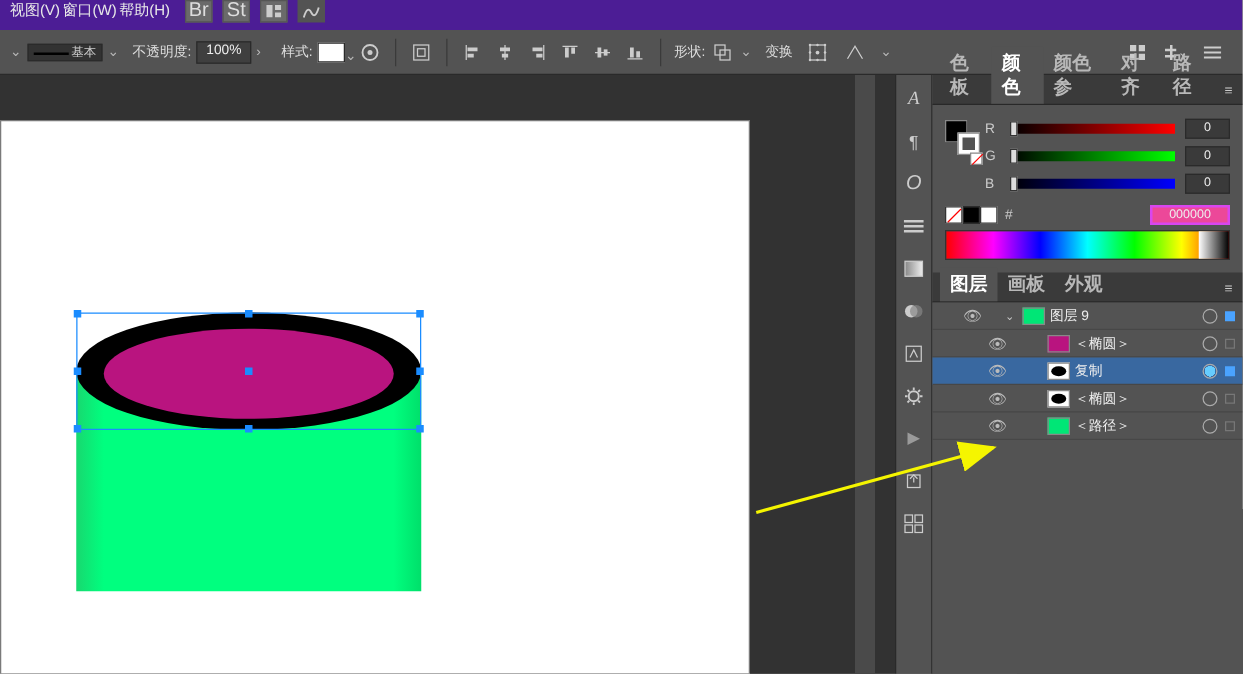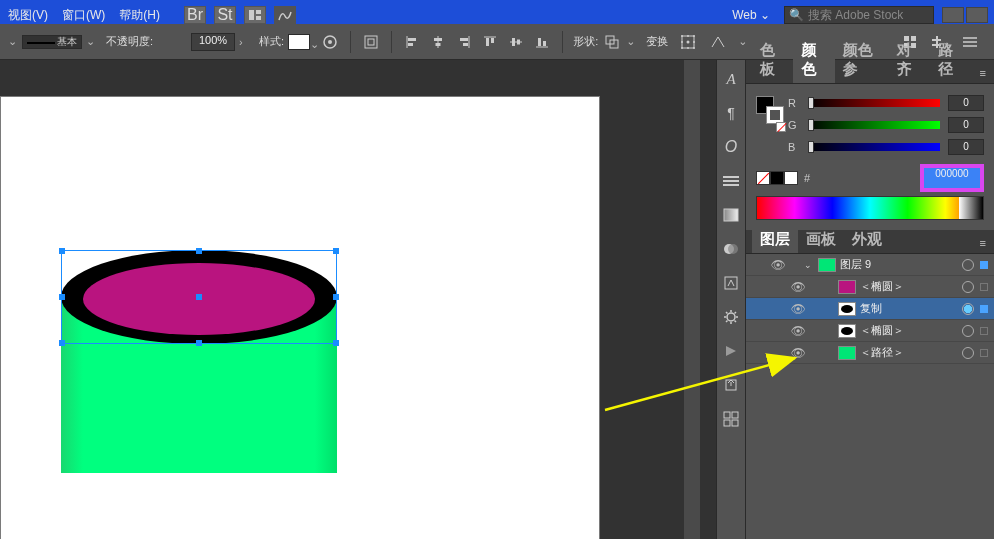--- a/index.html
+++ b/index.html
@@ -1,35 +1,35 @@
 <!DOCTYPE html>
 <html><head>
 <meta charset="utf-8">
 <style>
 * { margin:0; padding:0; box-sizing:border-box; font-family:"Microsoft YaHei",sans-serif; user-select:none; }
 body { width:994px; height:539px; background:#323232; overflow:hidden; position:relative; color:#ccc; font-size:11px; }
 
 
-.menu-bar { height:24px; background:#1d4ed8; display:flex; align-items:flex-end; padding-left:8px; gap:14px; }
+.menu-bar { height:24px; background:#4c1d95; display:flex; align-items:flex-start; padding-left:8px; gap:2px; }
 .menu-bar span { color:#e8e8e8; font-size:12px; }
 .menu-icons { display:flex; gap:8px; margin-left:10px; }
 .mi-box { width:22px; height:18px; background:#6a6a6a; display:flex; align-items:center; justify-content:center; color:#ddd; font-size:16px; border:1px solid #555; }
 .menu-right { margin-left:auto; display:flex; align-items:center; gap:8px; padding-right:6px; }
 .web-combo { color:#ddd; font-size:12px; padding:0 6px; }
 .search-stock { width:150px; height:18px; background:#3d3d3d; border:1px solid #2a2a2a; display:flex; align-items:center; color:#999; font-size:11px; padding-left:4px; gap:4px; }
 .win-btns { display:flex; gap:2px; }
 .win-btn { width:22px; height:16px; background:#5c5c5c; border:1px solid #444; }
 
 
 .ctrl-bar { height:36px; background:#535353; border-bottom:1px solid #2a2a2a; display:flex; align-items:center; padding:0 8px; gap:10px; }
 .ctrl-group { display:flex; align-items:center; gap:4px; color:#ddd; font-size:11px; }
 .stroke-preview { width:60px; height:14px; background:#323232; border:1px solid #2a2a2a; position:relative; display:flex; align-items:center; justify-content:flex-end; padding-right:4px; color:#ccc; font-size:10px; }
 .stroke-preview::before { content:""; position:absolute; left:4px; top:6px; width:28px; height:2px; background:#000; }
 .chev { width:10px; color:#bbb; }
-.num-input { width:44px; height:18px; background:#3f3f3f; border:1px solid #2a2a2a; color:#eee; text-align:center; font-size:11px;margin-left:34px; }
+.num-input { width:44px; height:18px; background:#3f3f3f; border:1px solid #2a2a2a; color:#eee; text-align:center; font-size:11px; }
 .swatch-small { width:22px; height:16px; background:#fff; border:1px solid #2a2a2a; position:relative; }
 .swatch-small .chev2 { position:absolute; right:-10px; top:3px; color:#bbb; }
 .tb-icon { width:20px; height:20px; display:flex; align-items:center; justify-content:center; color:#ccc; }
 .vr { width:1px; height:22px; background:#3a3a3a; }
 .align-icons { display:flex; gap:6px; }
 .align-icons .tb-icon svg { width:14px; height:14px; }
 .ctrl-right { margin-left:auto; display:flex; align-items:center; gap:10px; padding-right:6px; }
 
 
 .main { position:absolute; top:60px; left:0; right:0; bottom:0; display:flex; }
@@ -78,21 +78,21 @@
 .slider-track.g { background:linear-gradient(to right,#000,#0f0); }
 .slider-track.b { background:linear-gradient(to right,#000,#00f); }
 .slider-thumb { position:absolute; left:0; top:-2px; width:6px; height:12px; background:#ddd; border:1px solid #333; }
 .slider-val { width:36px; height:16px; background:#3a3a3a; border:1px solid #2a2a2a; text-align:center; color:#eee; font-size:10px; line-height:14px; }
 .hex-row { display:flex; align-items:center; gap:6px; margin-top:6px; }
 .hex-swatches { display:flex; }
 .hex-sw { width:14px; height:14px; border:1px solid #333; }
 .hex-sw.none { background:#fff; position:relative; }
 .hex-sw.none::after{content:"";position:absolute;left:-1px;top:6px;width:15px;height:1px;background:red;transform:rotate(-45deg);}
 .hex-sw.black{background:#000} .hex-sw.white{background:#fff}
-.hex-input { width:64px; height:28px; background:#3b82f6; border:4px solid #d946ef; color:#eee; font-size:10px; text-align:center; margin-left:auto; }
+.hex-input { width:64px; height:16px; background:#ec4899; border:2px solid #d946ef; color:#eee; font-size:10px; text-align:center; margin-left:auto; }
 .spectrum { height:24px; margin-top:4px; background:linear-gradient(to right, red, magenta, blue, cyan, lime, yellow, red); border:1px solid #333; position:relative; }
 .spectrum::after { content:""; position:absolute; right:0; top:0; width:24px; height:100%; background:linear-gradient(to right,#fff,#000); }
 
 
 .layers-body { flex:1; background:#535353; }
 .layer-row { height:22px; display:flex; align-items:center; border-bottom:1px solid #474747; padding-left:4px; gap:4px; }
 .layer-row.selected { background:#3968a0; }
 .eye { width:16px; text-align:center; color:#bbb; font-size:12px; }
 .lock { width:10px; }
 .twisty { width:10px; color:#ccc; font-size:9px; }
@@ -127,33 +127,20 @@
       <svg width="12" height="10">
           <rect x="0" y="0" width="5" height="10" fill="#ccc"></rect>
           <rect x="7" y="0" width="5" height="4" fill="#ccc"></rect>
           <rect x="7" y="6" width="5" height="4" fill="#ccc"></rect>
         </svg>
     </div>
     <div class="mi-box" style="background:#535353;border:none">
       <svg width="16" height="14">
           <path d="M2 12 Q5 2 8 8 Q11 14 14 4" stroke="#ccc" fill="none" stroke-width="1.5"></path>
         </svg>
-    </div>
-  </div>
-  <div class="menu-right">
-    <div class="web-combo">
-      <span>Web</span> <span class="chev">⌄</span>
-    </div>
-    <div class="search-stock">
-      <span>🔍</span>
-      <span style="color:#888">搜索 Adobe Stock</span>
-    </div>
-    <div class="win-btns">
-      <div class="win-btn"></div>
-      <div class="win-btn"></div>
     </div>
   </div>
 </div>
 
 <div class="ctrl-bar">
   <div class="ctrl-group">
     <span class="chev">⌄</span>
     <div class="stroke-preview">
       <span>基本</span>
     </div>

